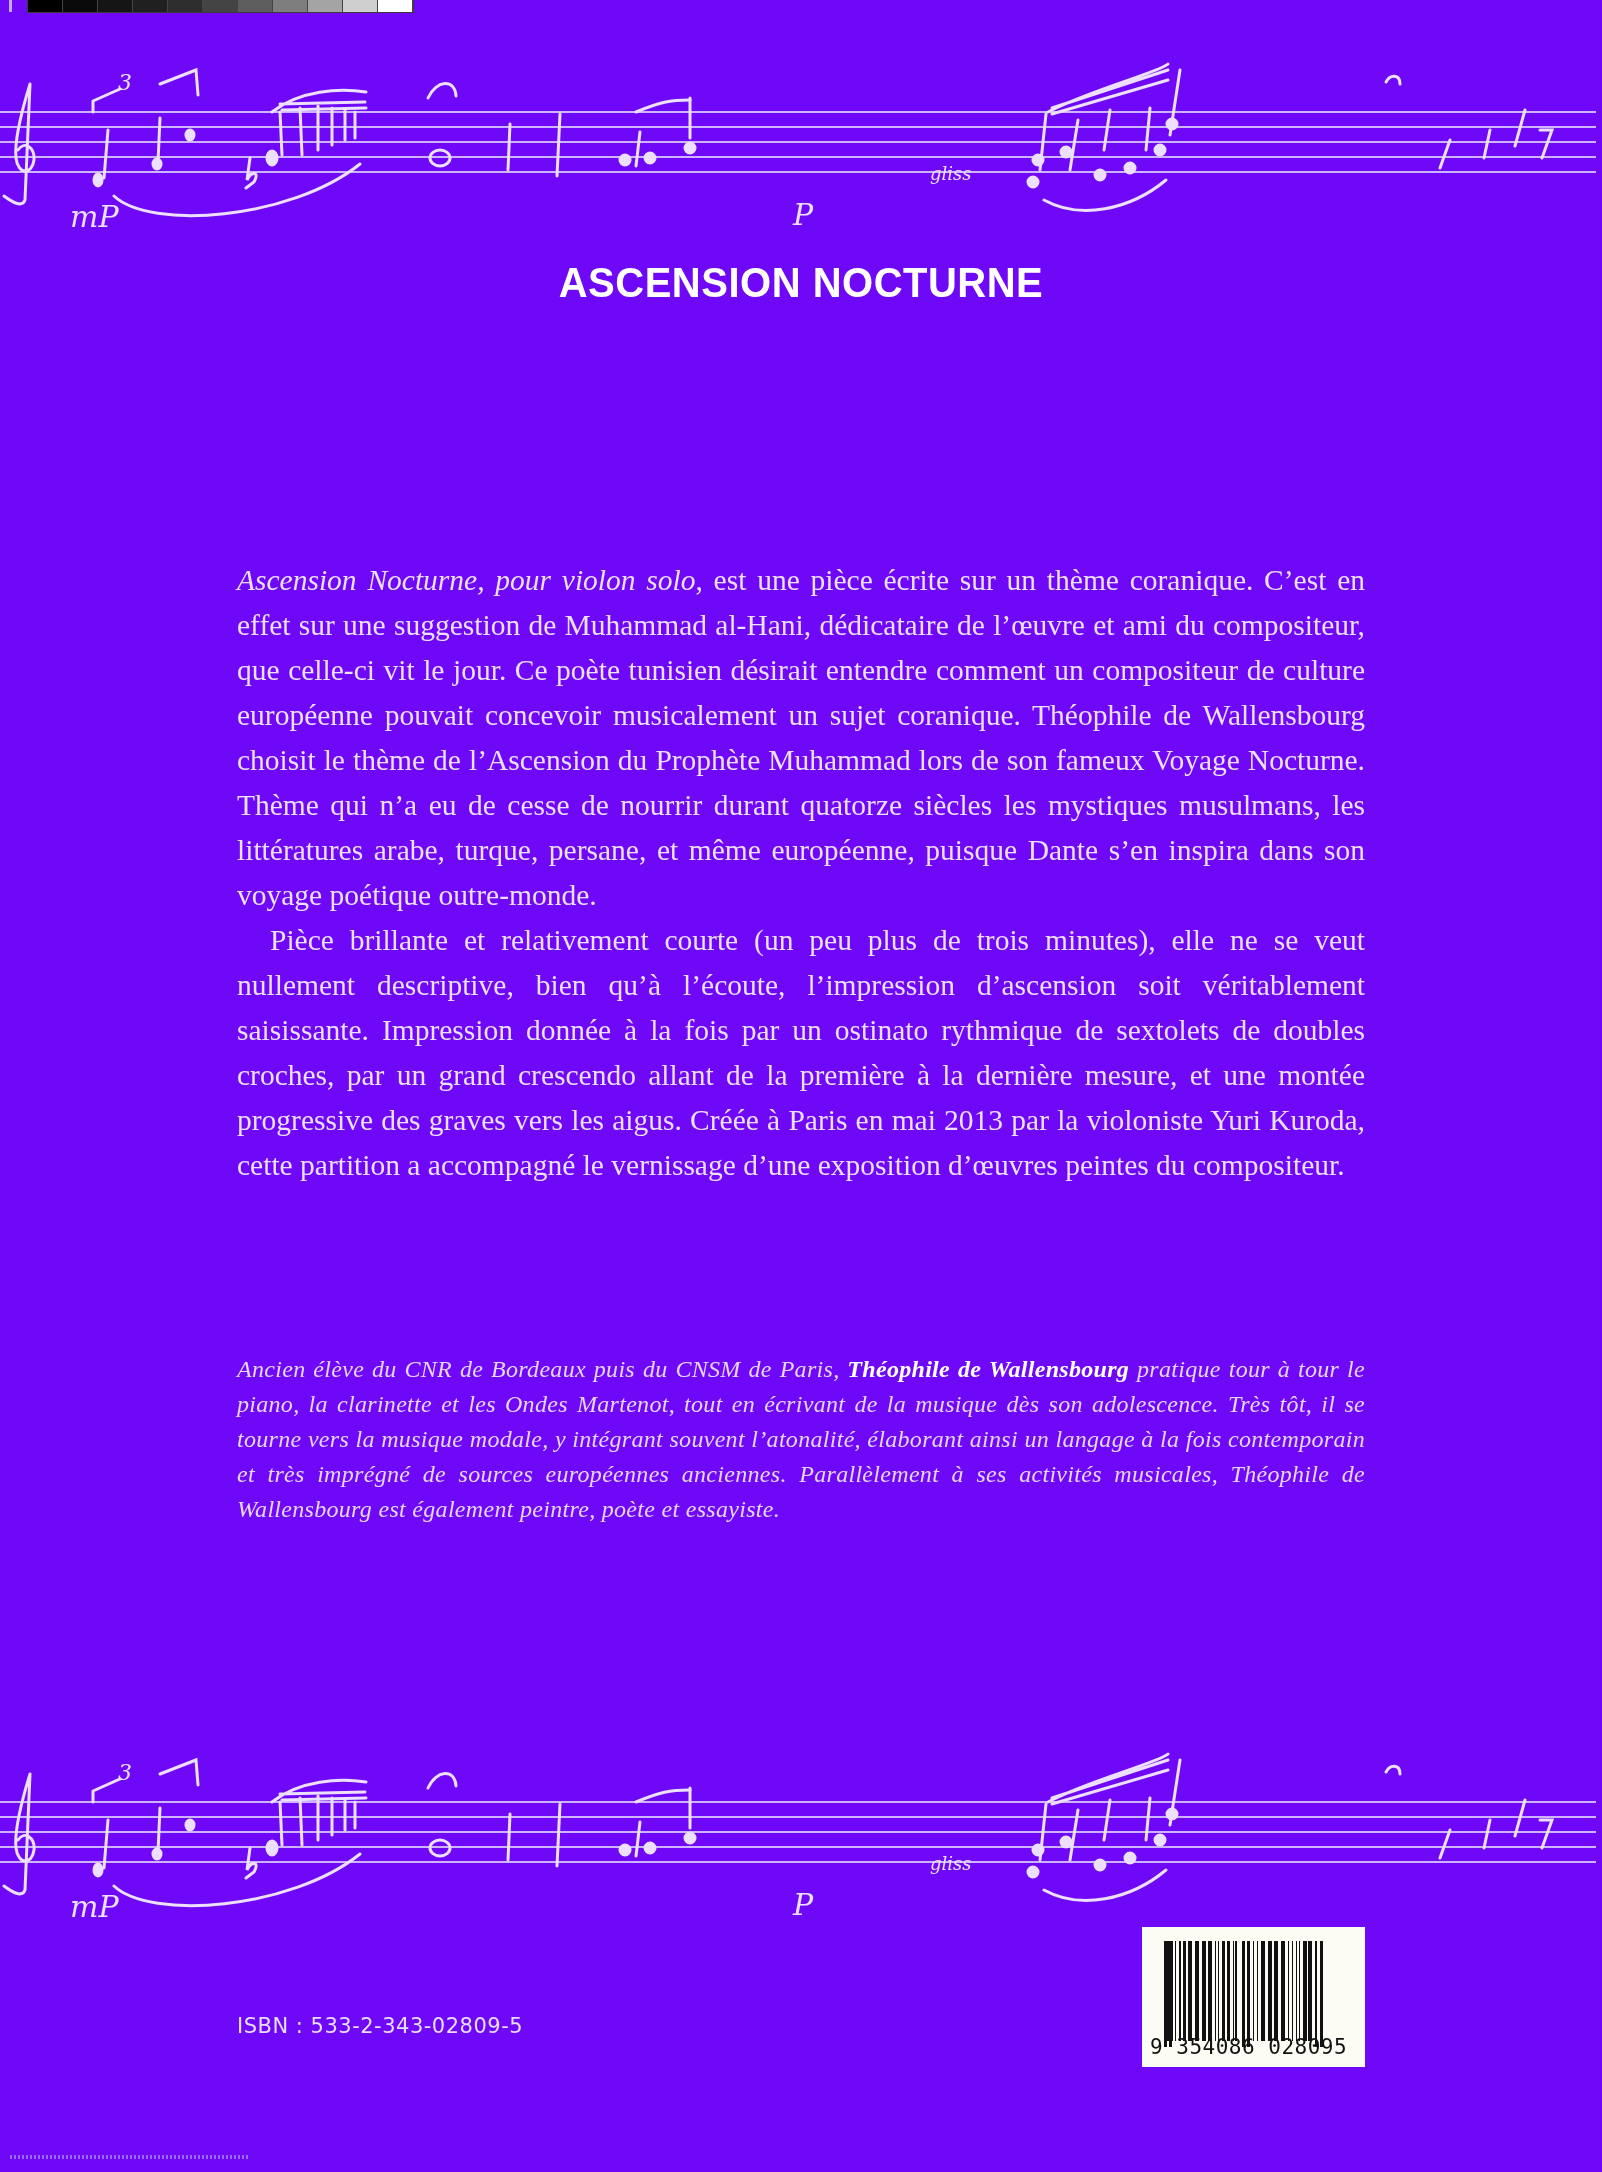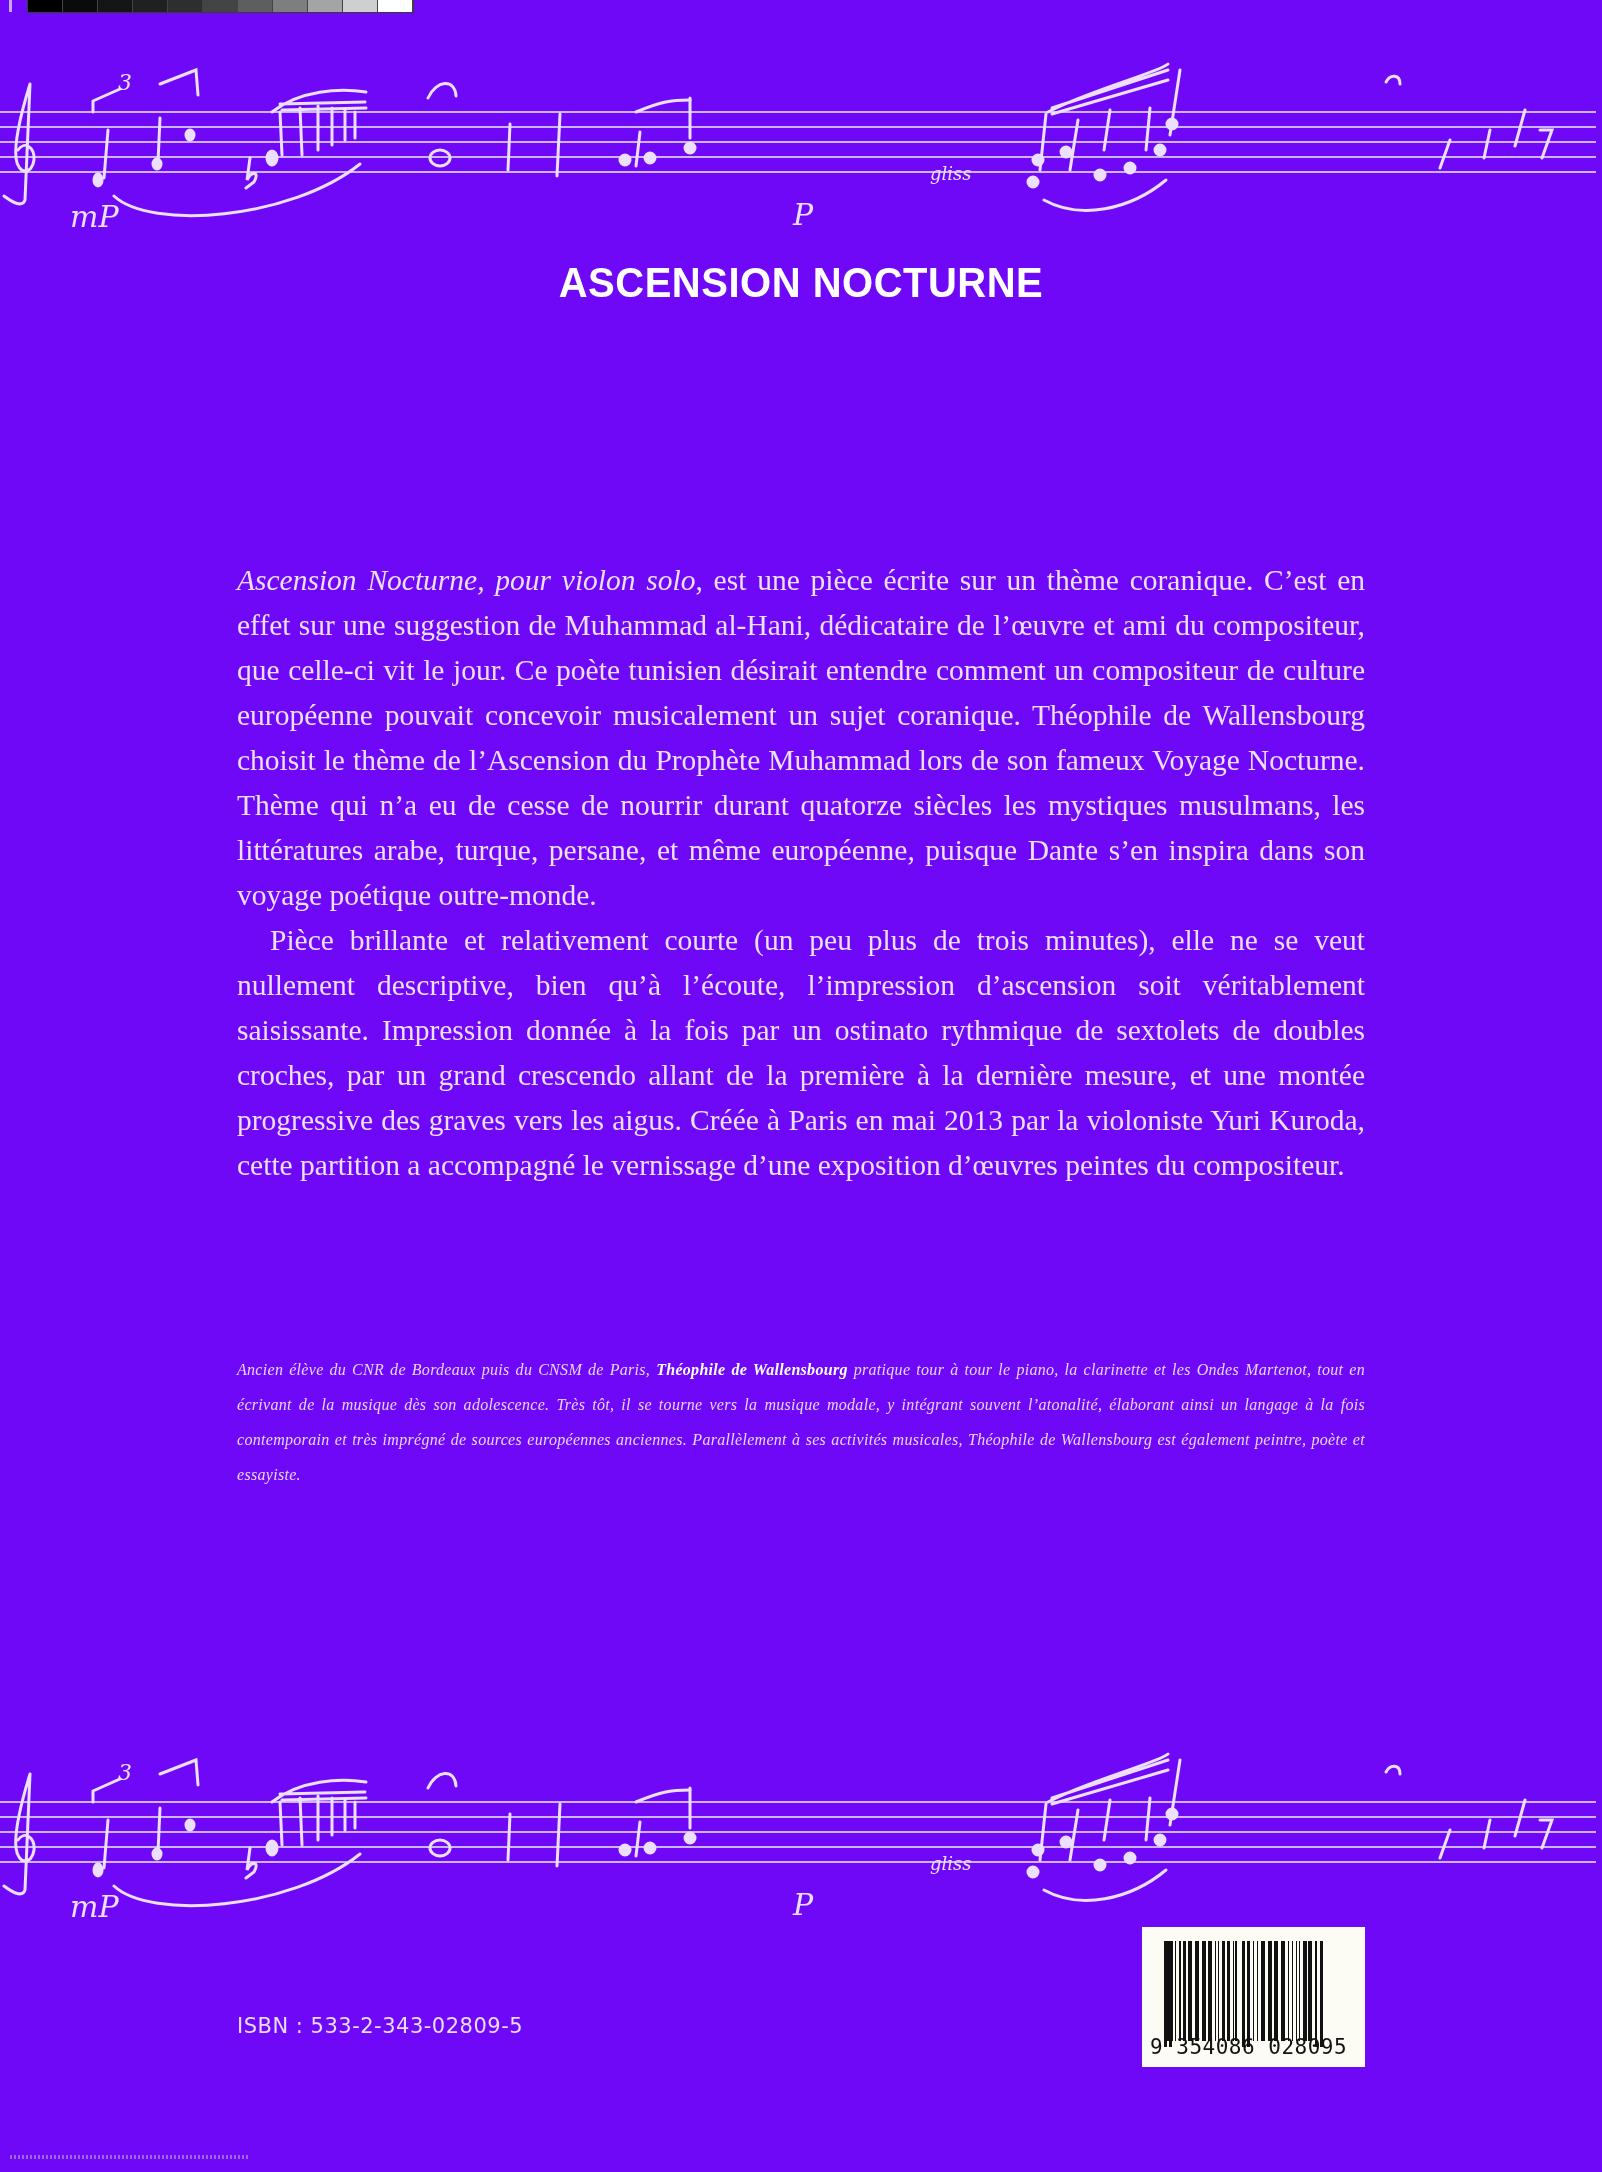--- a/index.html
+++ b/index.html
@@ -21,21 +21,21 @@
   }
   .desc {
     position:absolute; left:237px; top:542px; width:1128px;
     font-size:29.5px; line-height:45px; text-align:justify; color:#ecdfff;margin-top:16px;
   }
   .desc p { margin:0; }
   .desc p.indent { text-indent:33px; }
   .desc em { font-style:italic; }
   .bio {
     position:absolute; left:237px; top:1352px; width:1128px;
-    font-size:16px; line-height:35px; font-style:italic; text-align:justify; color:#e6d6ff;
+    font-size:24px; line-height:35px; font-style:italic; text-align:justify; color:#e6d6ff;
     letter-spacing:0.3px;
   }
   .bio p { margin:0; }
   .bio b { font-weight:bold; color:#ffffff; }
   .isbn {
     position:absolute; left:237px; top:2014px;
     font-family:"DejaVu Sans", sans-serif; font-size:21px; color:#e8dcff; letter-spacing:0.5px;
   }
   .barcode-box {
     position:absolute; left:1142px; top:1927px; width:223px; height:140px;

